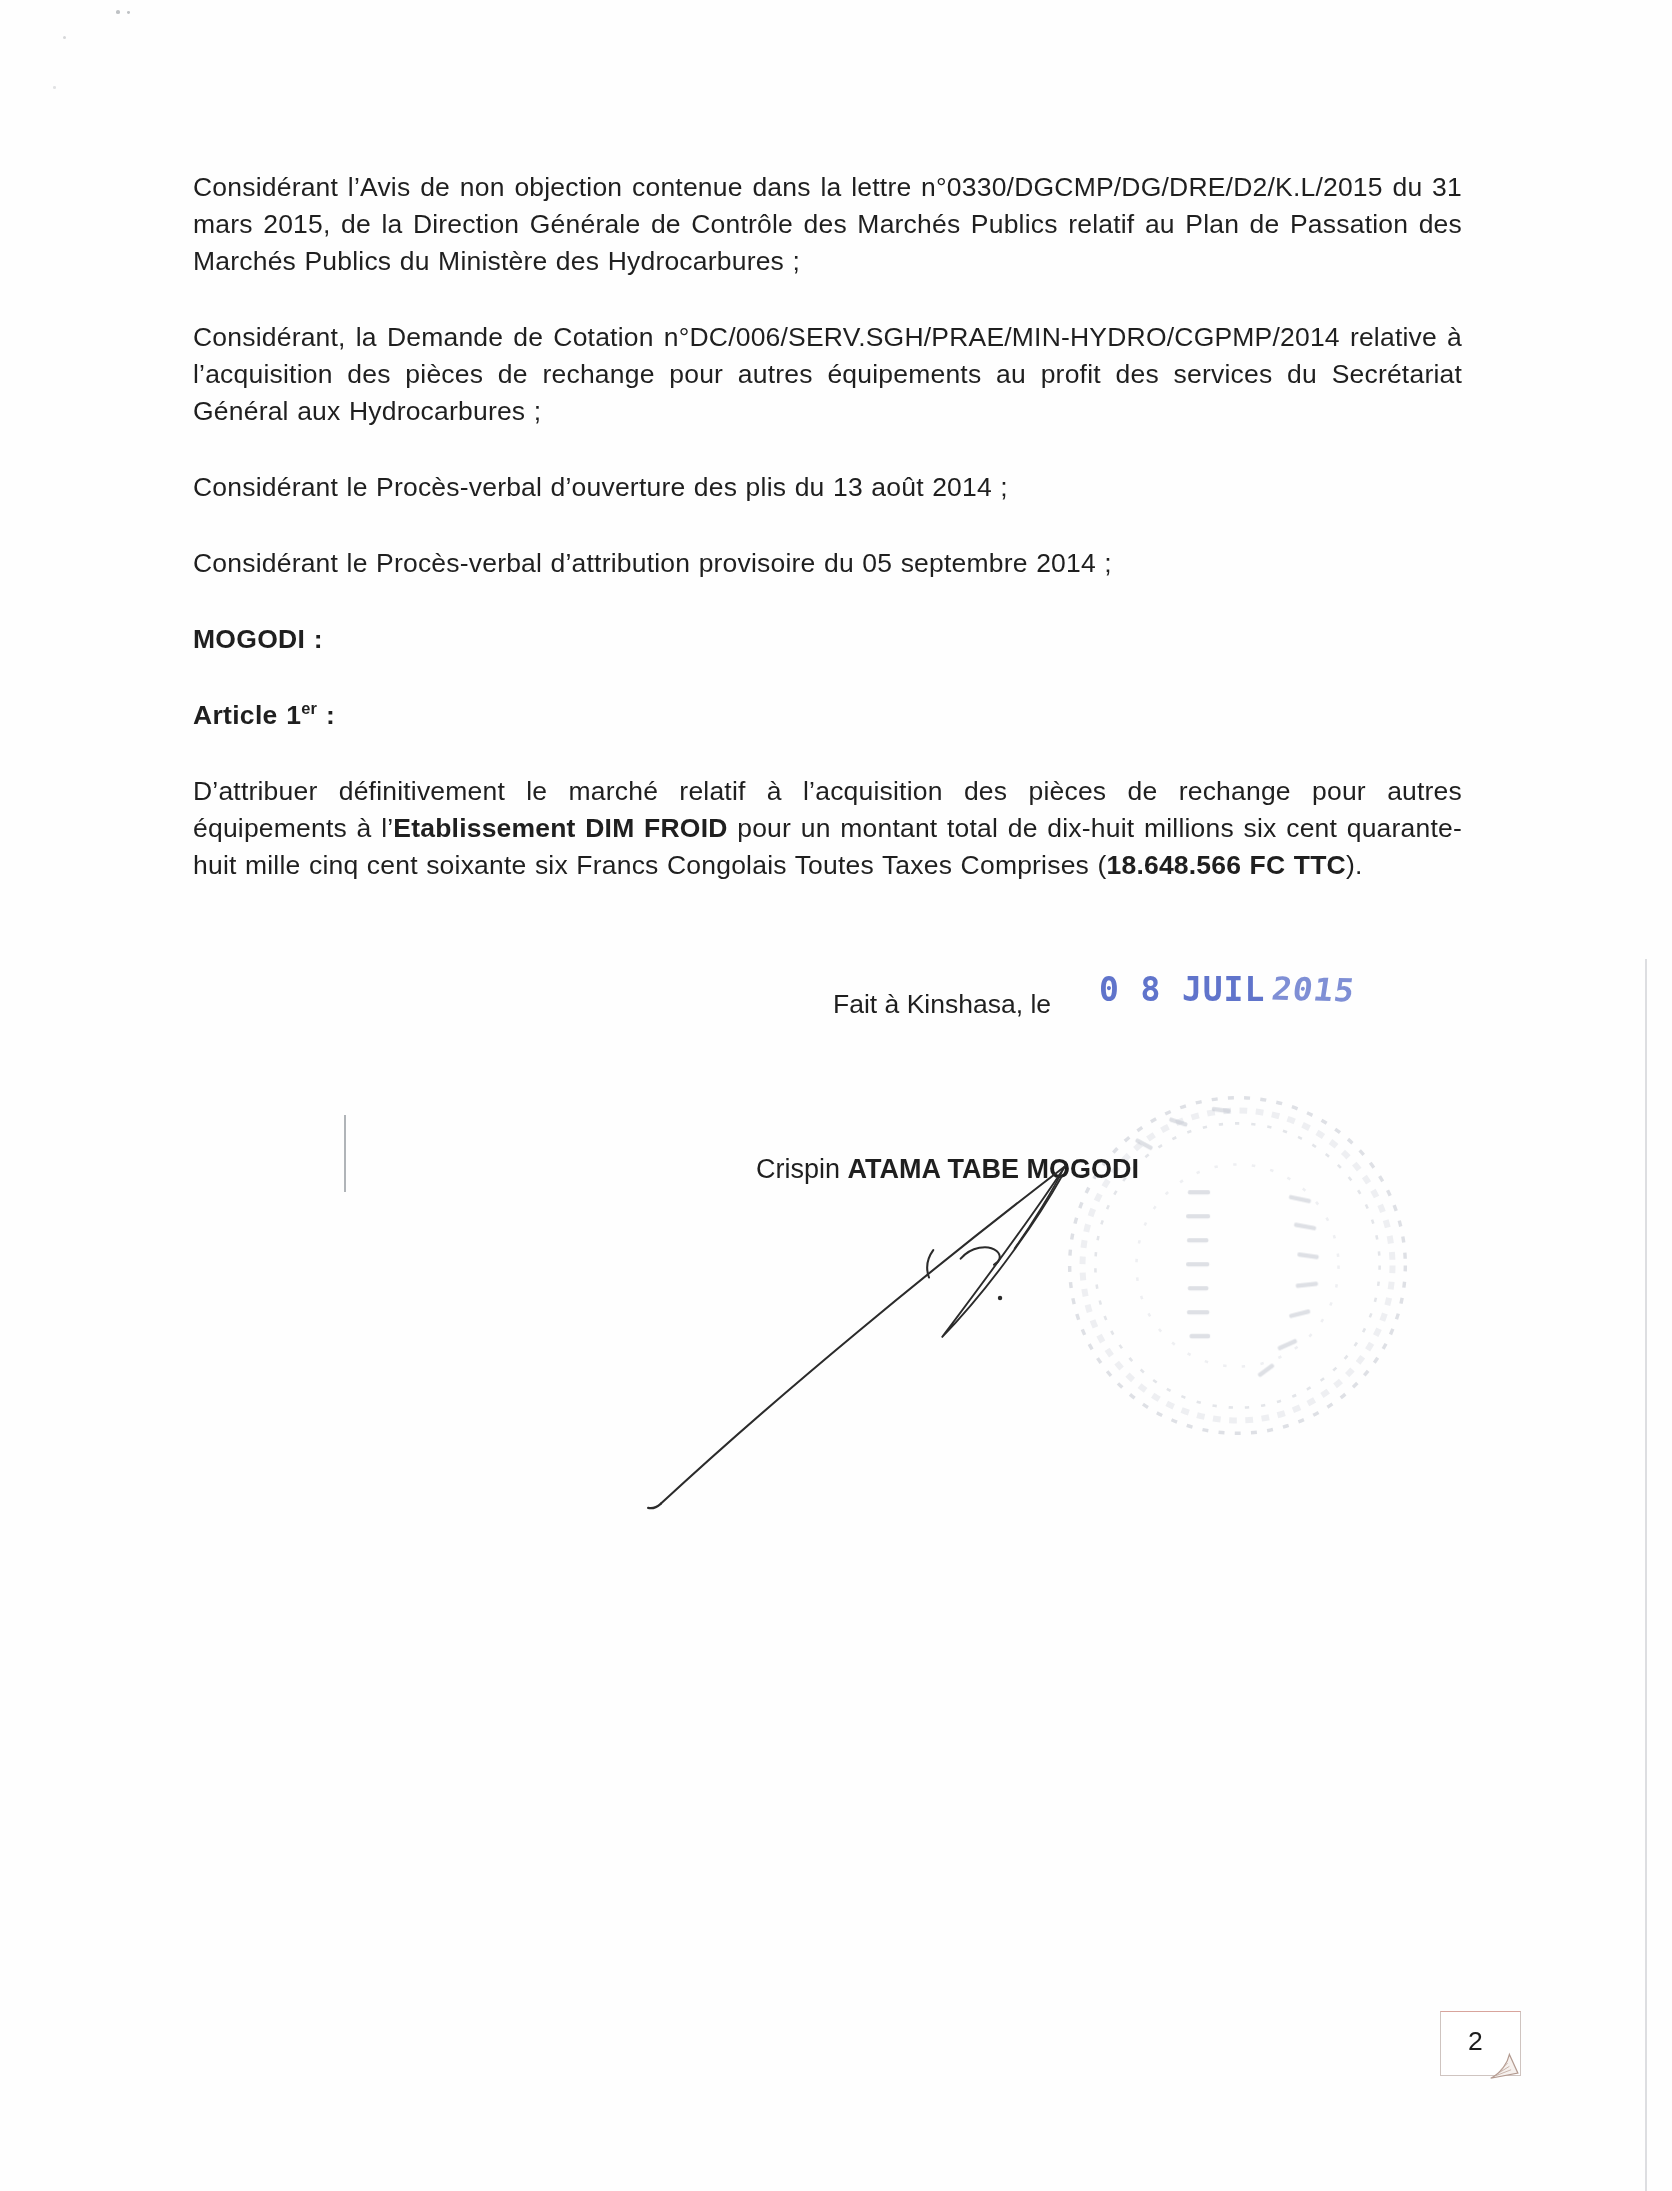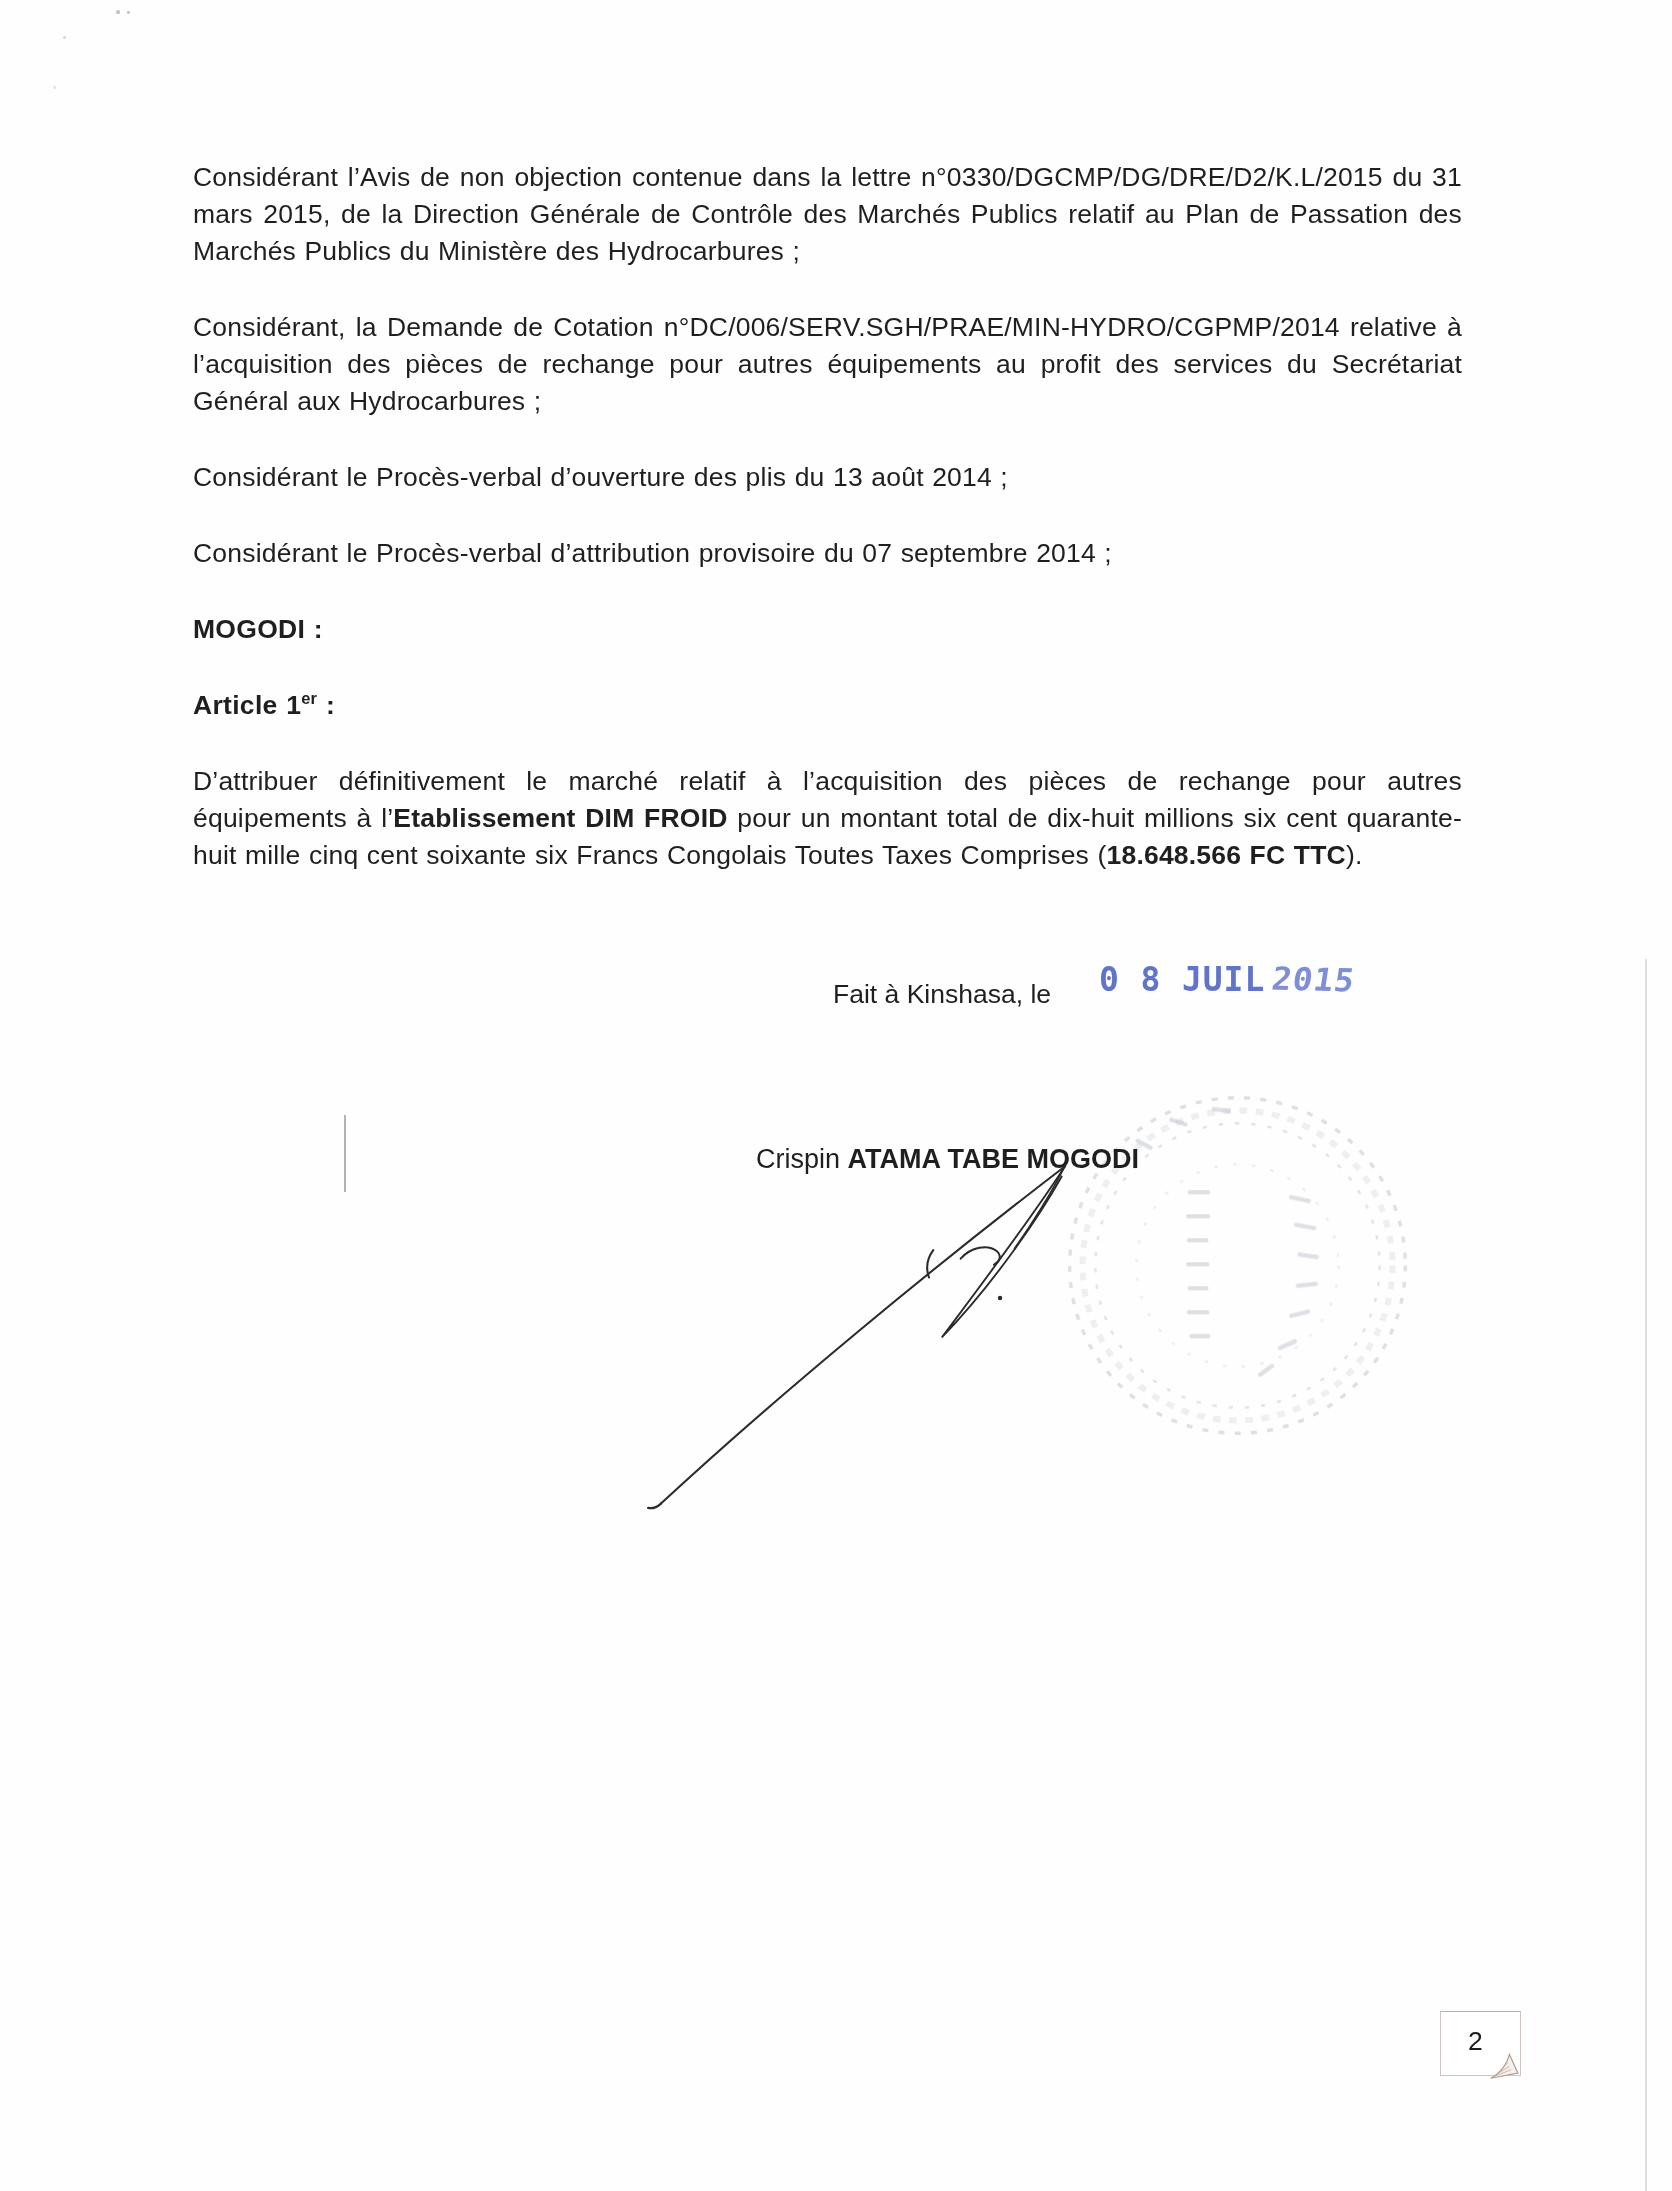--- a/index.html
+++ b/index.html
@@ -2,21 +2,21 @@
 <html style="--ink: #1f1f1f; --stamp-blue: #4a61c4;font-size:13.7px"><head>
 <meta charset="utf-8">
 <style>
   html,body{margin:0;padding:0;}
   body{
     width:1673px;height:2192px;background:#ffffff;position:relative;
     font-family:"Liberation Sans", sans-serif;color:var(--ink,#1f1f1f);
     overflow:hidden;
   }
   .sheet{position:absolute;inset:0;background:#fefefe;}
-  .content{position:absolute;left:193px;top:159px;width:1269px;}
+  .content{position:absolute;left:193px;top:169px;width:1269px;}
   p.para{margin:0 0 39px 0;font-size:26.5px;line-height:37px;text-align:justify;letter-spacing:0.2px;word-spacing:0.9px;}
   p.single{text-align:left;margin-top:24px;}
   p.heading{font-weight:bold;text-align:left;letter-spacing:0.3px;}
   sup{font-size:.62em;vertical-align:super;line-height:0;}
   b{font-weight:bold;margin-top:24px;}
   .closing-row{margin:99px 0 0 640px;font-size:26.5px;white-space:nowrap;line-height:37px;}
   .date-stamp{
     display:inline-block;margin-left:48px;position:relative;top:-12px;
     font-family:"DejaVu Sans Mono", monospace;font-weight:bold;font-size:33px;
     color:var(--stamp-blue,#4a61c4);letter-spacing:0.9px;opacity:.88;white-space:nowrap;
@@ -77,21 +77,21 @@
       <rect x="120" y="96" width="22" height="5" rx="2" transform="rotate(28 131 98)"></rect>
       <rect x="160" y="70" width="22" height="5" rx="2" transform="rotate(18 171 72)"></rect>
       <rect x="210" y="56" width="22" height="5" rx="2" transform="rotate(8 221 58)"></rect>
     </g>
   </svg>
 
   <div class="content">
     <p class="para">Considérant l’Avis de non objection contenue dans la lettre n°0330/DGCMP/DG/DRE/D2/K.L/2015 du 31 mars  2015, de la Direction Générale de Contrôle des Marchés Publics relatif au Plan de Passation des Marchés Publics du Ministère des Hydrocarbures ;</p>
     <p class="para">Considérant, la Demande de Cotation n°DC/006/SERV.SGH/PRAE/MIN-HYDRO/CGPMP/2014 relative à l’acquisition des pièces de rechange pour autres équipements au profit des services du Secrétariat Général aux Hydrocarbures ;</p>
     <p class="para single">Considérant le Procès-verbal d’ouverture des plis  du 13 août 2014 ;</p>
-    <p class="para single">Considérant le Procès-verbal d’attribution provisoire du 07 septembre 2014 ;</p>
+    <p class="para single">Considérant le Procès-verbal d’attribution provisoire du 05 septembre 2014 ;</p>
 
     <p class="para heading">MOGODI :</p>
 
     <p class="para heading"><span>Article 1</span><sup>er</sup><span> :</span></p>
 
     <p class="para"><span>D’attribuer définitivement le marché relatif à l’acquisition des pièces de rechange pour autres équipements à l’</span><b>Etablissement DIM FROID</b><span> pour un montant total de dix-huit millions six cent quarante-huit mille cinq cent soixante six Francs Congolais Toutes Taxes Comprises (</span><b>18.648.566 FC TTC</b><span>).</span></p>
 
     <div class="closing-row">
       <span class="fait">Fait à Kinshasa, le</span><span class="date-stamp"><span>0 8 JUIL</span><span class="year">2015</span></span>
     </div>

